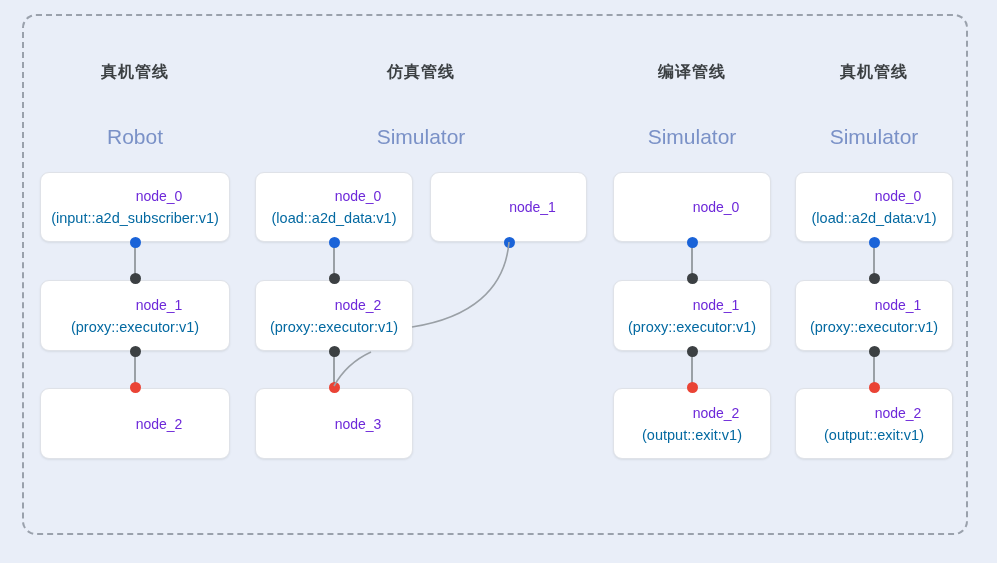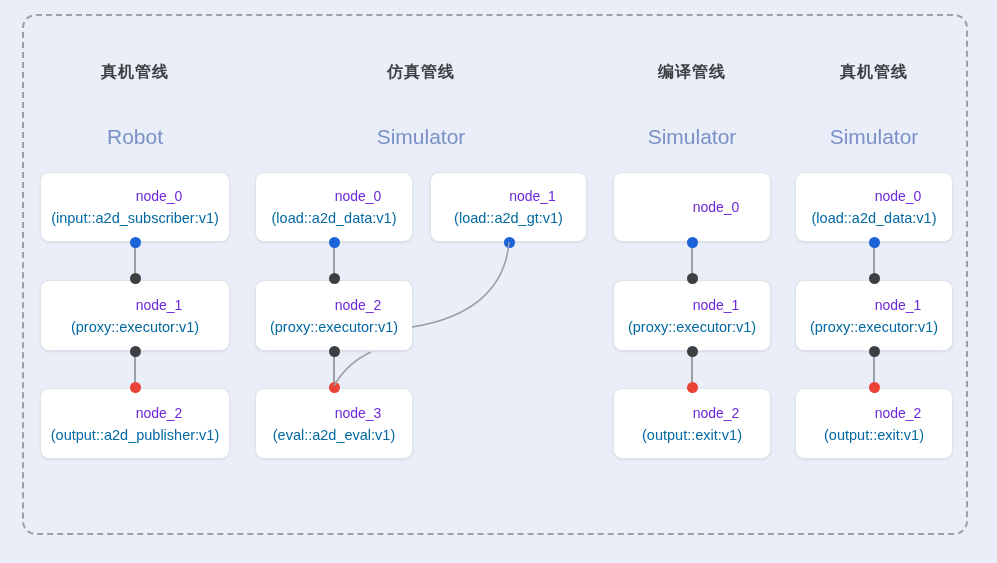--- a/index.html
+++ b/index.html
@@ -100,50 +100,47 @@
   <div class="node" style="left:40px;top:172px;width:190px;height:70px;">
     <div class="node-name">node_0</div>
     <div class="node-type">(input::a2d_subscriber:v1)</div>
   </div>
   <div class="node" style="left:40px;top:280px;width:190px;height:71px;">
     <div class="node-name">node_1</div>
     <div class="node-type">(proxy::executor:v1)</div>
   </div>
   <div class="node" style="left:40px;top:388px;width:190px;height:71px;">
     <div class="node-name">node_2</div>
-    <div class="node-type">(output::a2d_publisher:v1)</div>
   </div>
 
   <div class="edge-line" style="left:134px;top:242px;height:38px;"></div>
   <div class="dot dot-blue" style="left:129.5px;top:236.5px;"></div>
   <div class="dot dot-black" style="left:129.5px;top:272.5px;"></div>
   <div class="edge-line" style="left:134px;top:351px;height:37px;"></div>
   <div class="dot dot-black" style="left:129.5px;top:345.5px;"></div>
   <div class="dot dot-red" style="left:129.5px;top:381.5px;"></div>
 
   <div class="column" style="left:255px;width:332px;">
     <div class="col-title-cn" style="top:62px;">仿真管线</div>
     <div class="col-title-en" style="top:125px;">Simulator</div>
   </div>
 
   <div class="node" style="left:255px;top:172px;width:158px;height:70px;">
     <div class="node-name">node_0</div>
     <div class="node-type">(load::a2d_data:v1)</div>
   </div>
   <div class="node" style="left:430px;top:172px;width:157px;height:70px;">
     <div class="node-name">node_1</div>
-    <div class="node-type">(load::a2d_gt:v1)</div>
   </div>
   <div class="node" style="left:255px;top:280px;width:158px;height:71px;">
     <div class="node-name">node_2</div>
     <div class="node-type">(proxy::executor:v1)</div>
   </div>
   <div class="node" style="left:255px;top:388px;width:158px;height:71px;">
     <div class="node-name">node_3</div>
-    <div class="node-type">(eval::a2d_eval:v1)</div>
   </div>
 
   <div class="edge-line" style="left:333px;top:242px;height:38px;"></div>
   <div class="dot dot-blue" style="left:328.5px;top:236.5px;"></div>
   <div class="dot dot-black" style="left:328.5px;top:272.5px;"></div>
   <div class="edge-line" style="left:333px;top:351px;height:37px;"></div>
   <div class="dot dot-black" style="left:328.5px;top:345.5px;"></div>
   <div class="dot dot-red" style="left:328.5px;top:381.5px;"></div>
   <div class="dot dot-blue" style="left:503.5px;top:236.5px;"></div>
 

